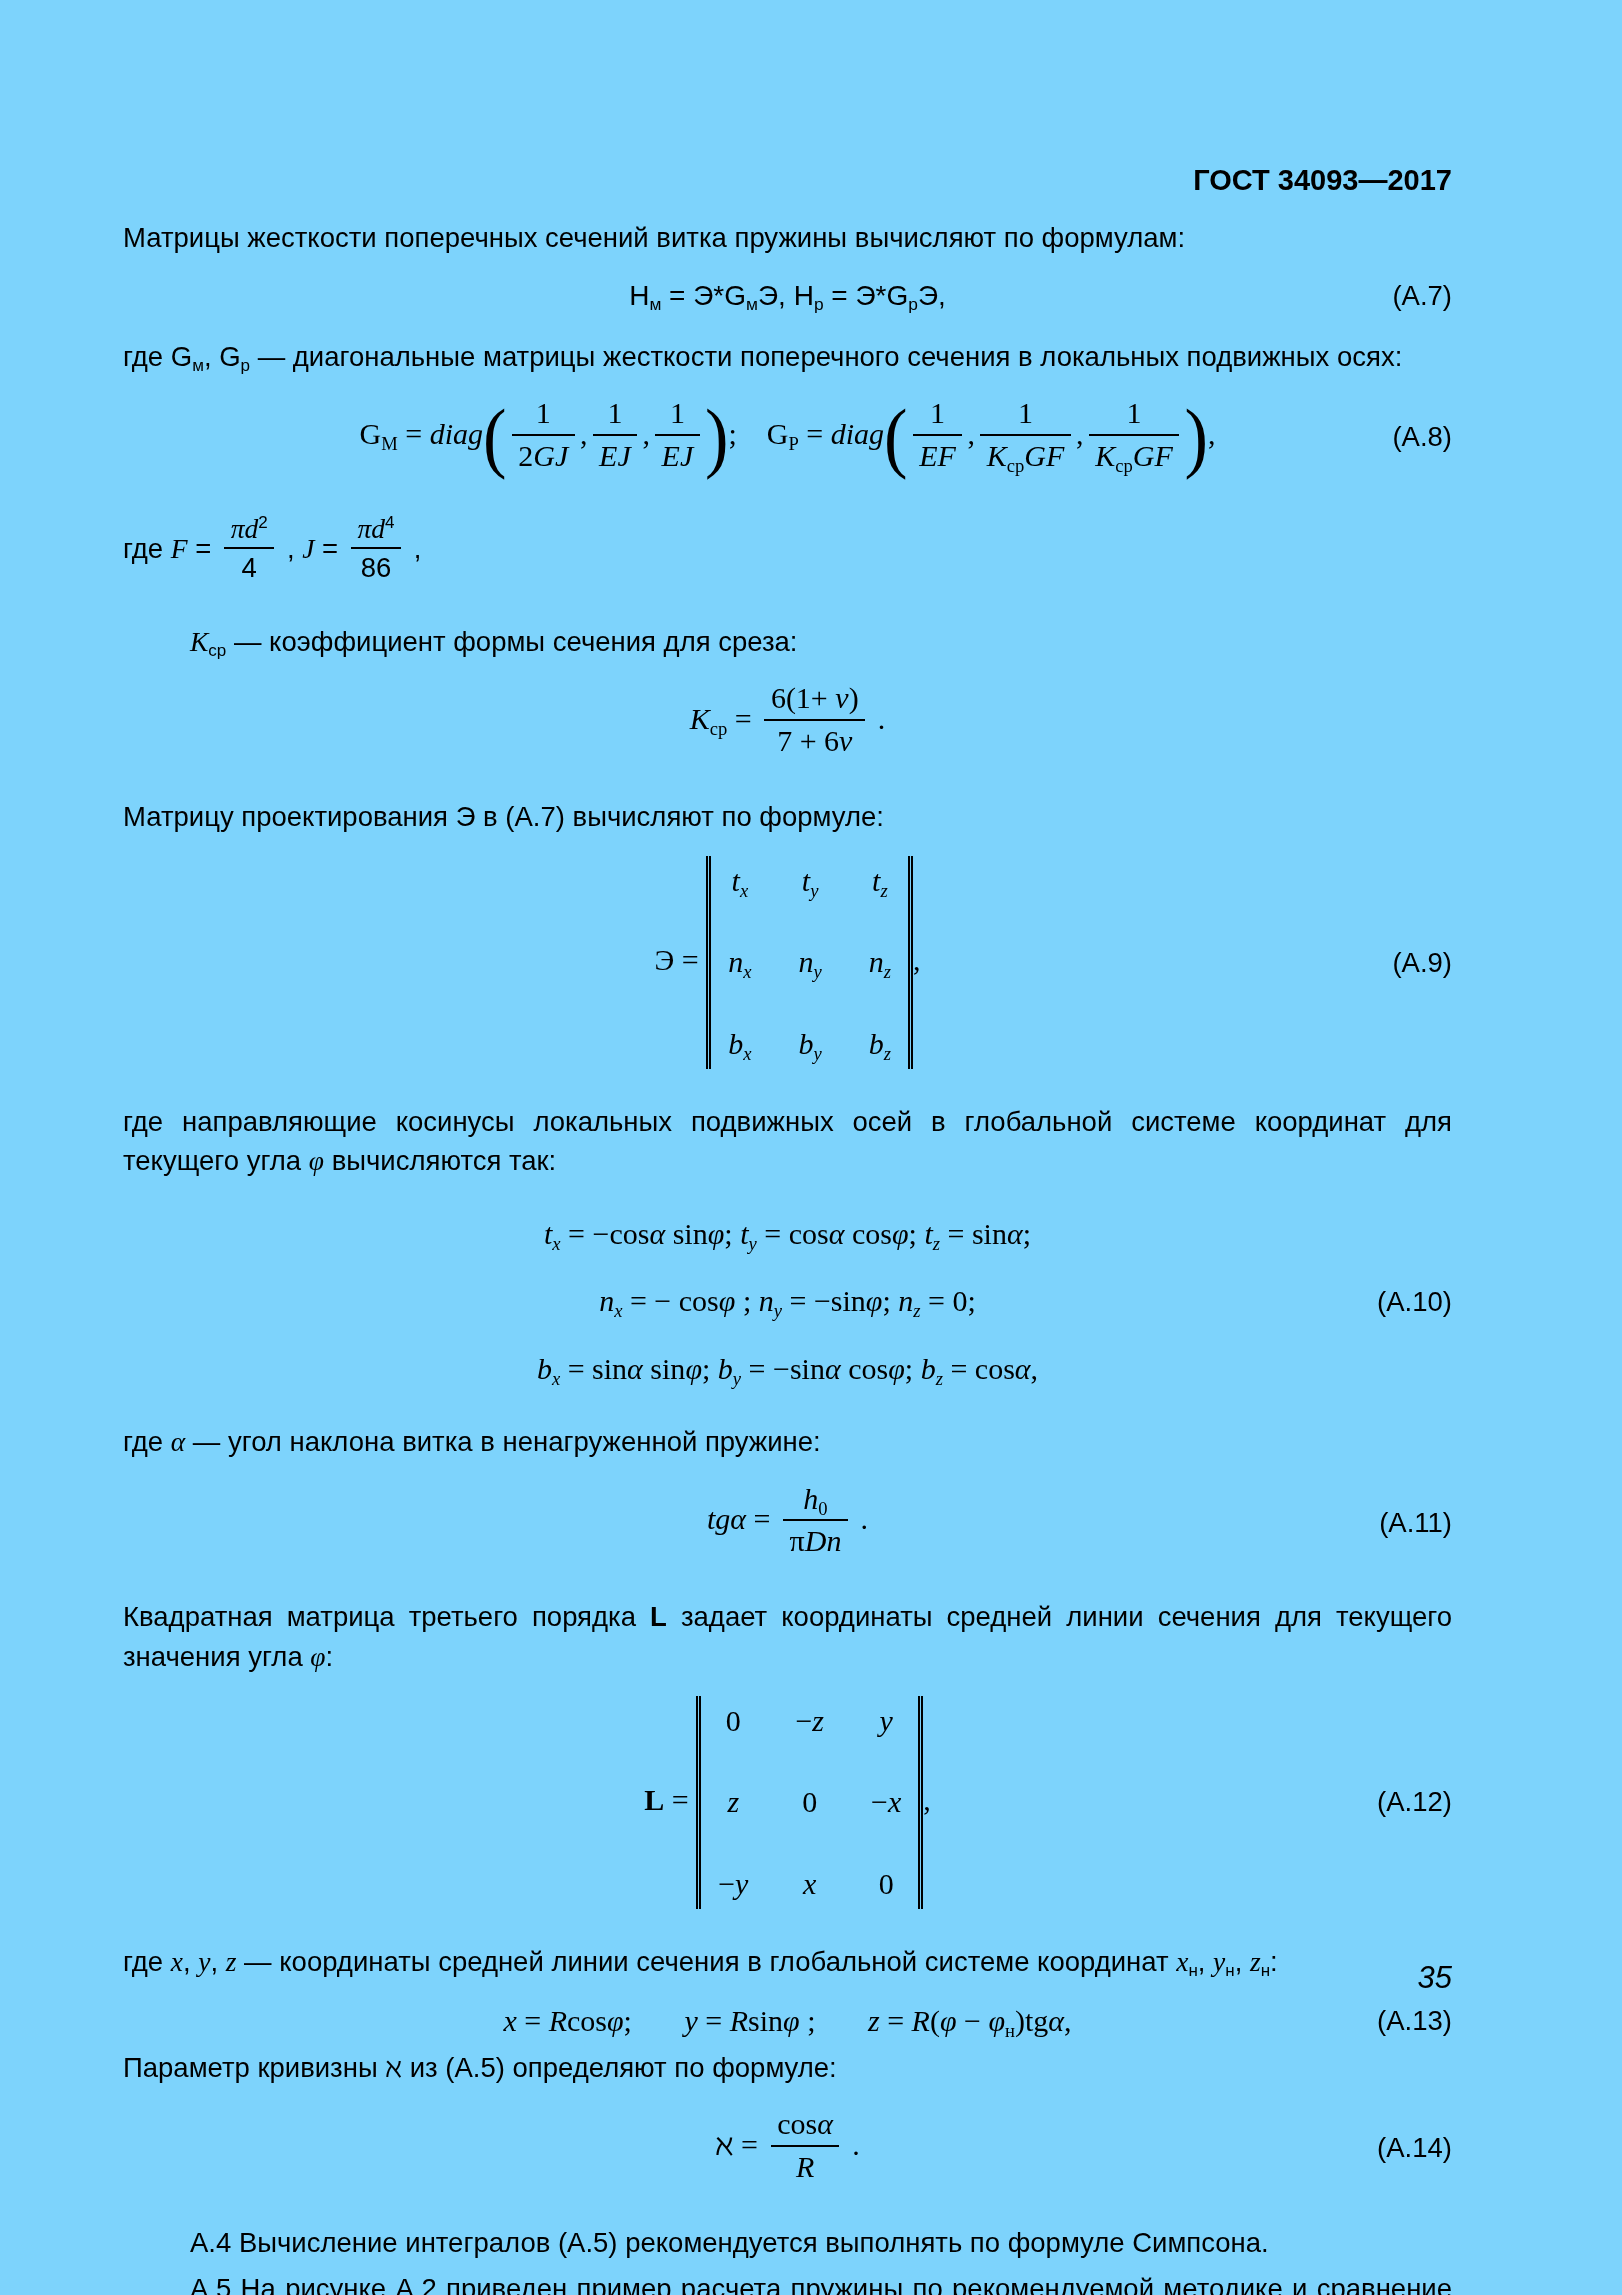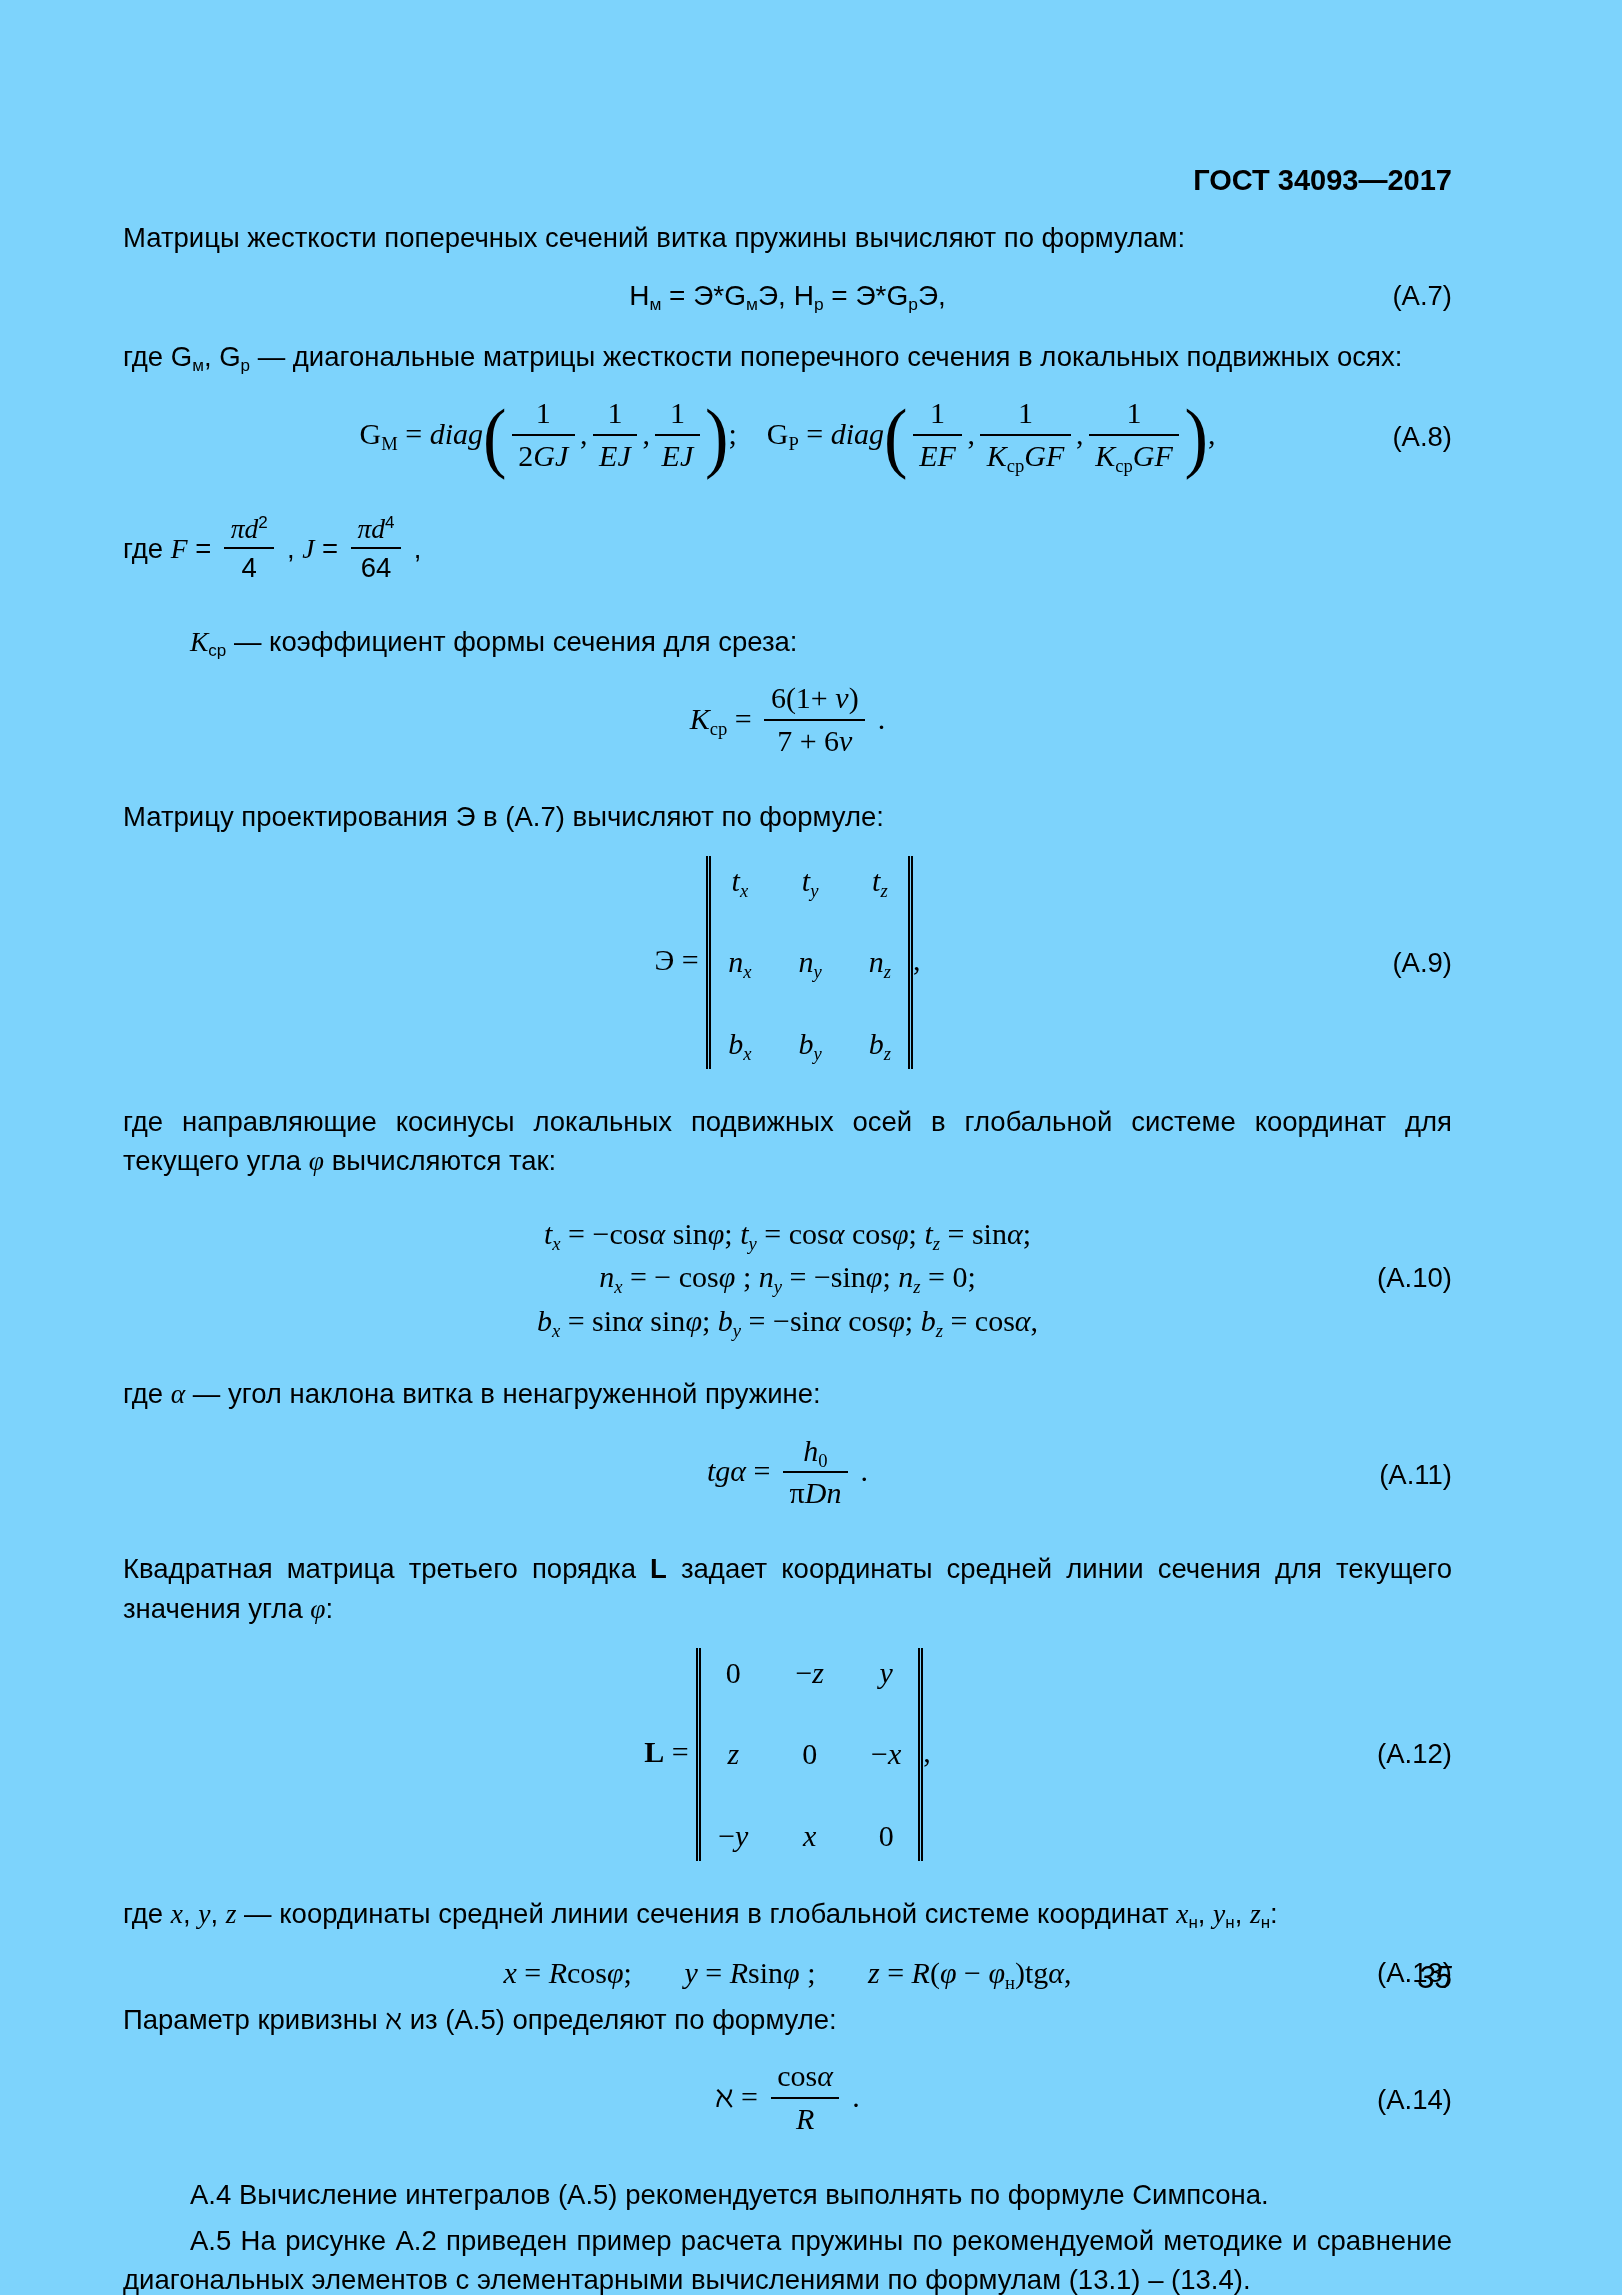--- a/index.html
+++ b/index.html
@@ -27,21 +27,21 @@
     vertical-align:middle;
     line-height:1.35;
   }
   .eqrow.sans .eq { font-family:"Liberation Sans", sans-serif; font-size:28px; }
   .eqlabel {
     position:absolute; right:0; top:50%;
     transform:translateY(-50%);
     font-family:"Liberation Sans", sans-serif;
     font-size:27.5px;
   }
-  .eqline { margin-top:3px; }
+  .eqline { margin-top:27px; }
   .eqline:first-child { margin-top:0; }
   .mi { font-style:italic; font-family:"Liberation Serif", serif; }
   .mb { font-weight:bold; }
   sub, sup { font-size:0.62em; line-height:0; }
   sub { vertical-align:-0.3em; }
   sup { vertical-align:0.6em; }
   .frac {
     display:inline-flex; flex-direction:column;
     vertical-align:middle; text-align:center;
     margin:0 5.2px; position:relative; top:-0.08em;
@@ -93,21 +93,21 @@
   <div class="eqrow">
     <span class="eq">G<sub>M</sub> = <span class="mi">diag</span><span class="bigp">(</span><span class="frac"><span class="num">1</span><span class="den">2<span class="mi">GJ</span></span></span>,<span class="frac"><span class="num">1</span><span class="den"><span class="mi">EJ</span></span></span>,<span class="frac"><span class="num">1</span><span class="den"><span class="mi">EJ</span></span></span><span class="bigp">)</span>;    G<sub>P</sub> = <span class="mi">diag</span><span class="bigp">(</span><span class="frac"><span class="num">1</span><span class="den"><span class="mi">EF</span></span></span>,<span class="frac"><span class="num">1</span><span class="den"><span class="mi">K</span><sub>ср</sub><span class="mi">GF</span></span></span>,<span class="frac"><span class="num">1</span><span class="den"><span class="mi">K</span><sub>ср</sub><span class="mi">GF</span></span></span><span class="bigp">)</span>,</span>
     <span class="eqlabel">(А.8)</span>
   </div>
 
   <p class="para mt-md">где  <span class="mi">F</span> = <span class="frac">
         <span class="num"><span class="mi">πd</span><sup>2</sup></span>
         <span class="den">4</span>
       </span> ,  <span class="mi">J</span> = <span class="frac">
         <span class="num"><span class="mi">πd</span><sup>4</sup></span>
-        <span class="den">64</span>
+        <span class="den">86</span>
       </span> ,</p>
 
   <p class="para ind mt-md"><span class="mi">K</span><sub>ср</sub> — коэффициент формы сечения для среза:</p>
 
   <div class="eqrow">
     <span class="eq"><span class="mi">K</span><sub>ср</sub> = <span class="frac"><span class="num">6(1+ <span class="mi">v</span>)</span><span class="den">7 + 6<span class="mi">v</span></span></span> .</span>
   </div>
 
   <p class="para mt-md">Матрицу проектирования Э в (А.7) вычисляют по формуле:</p>
 

